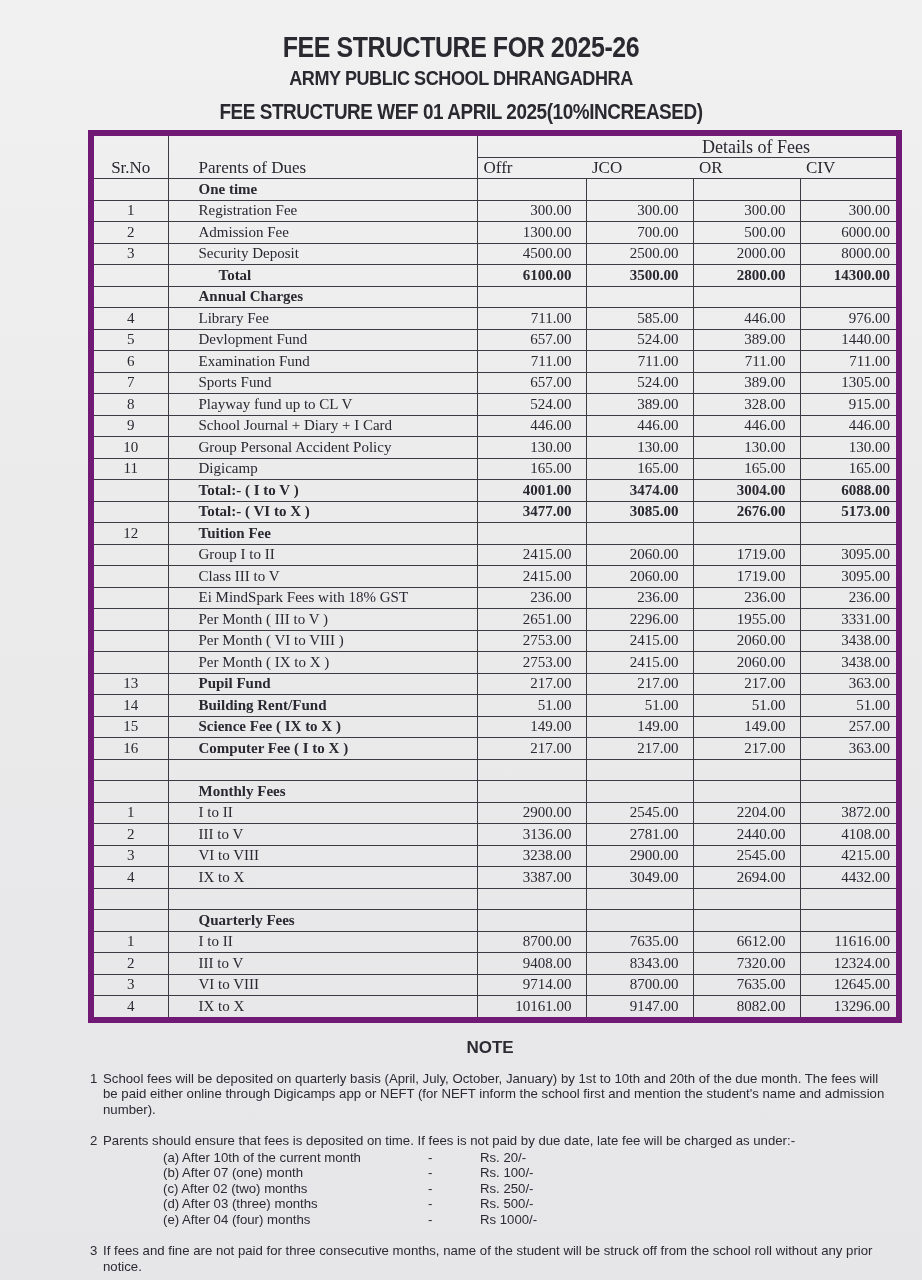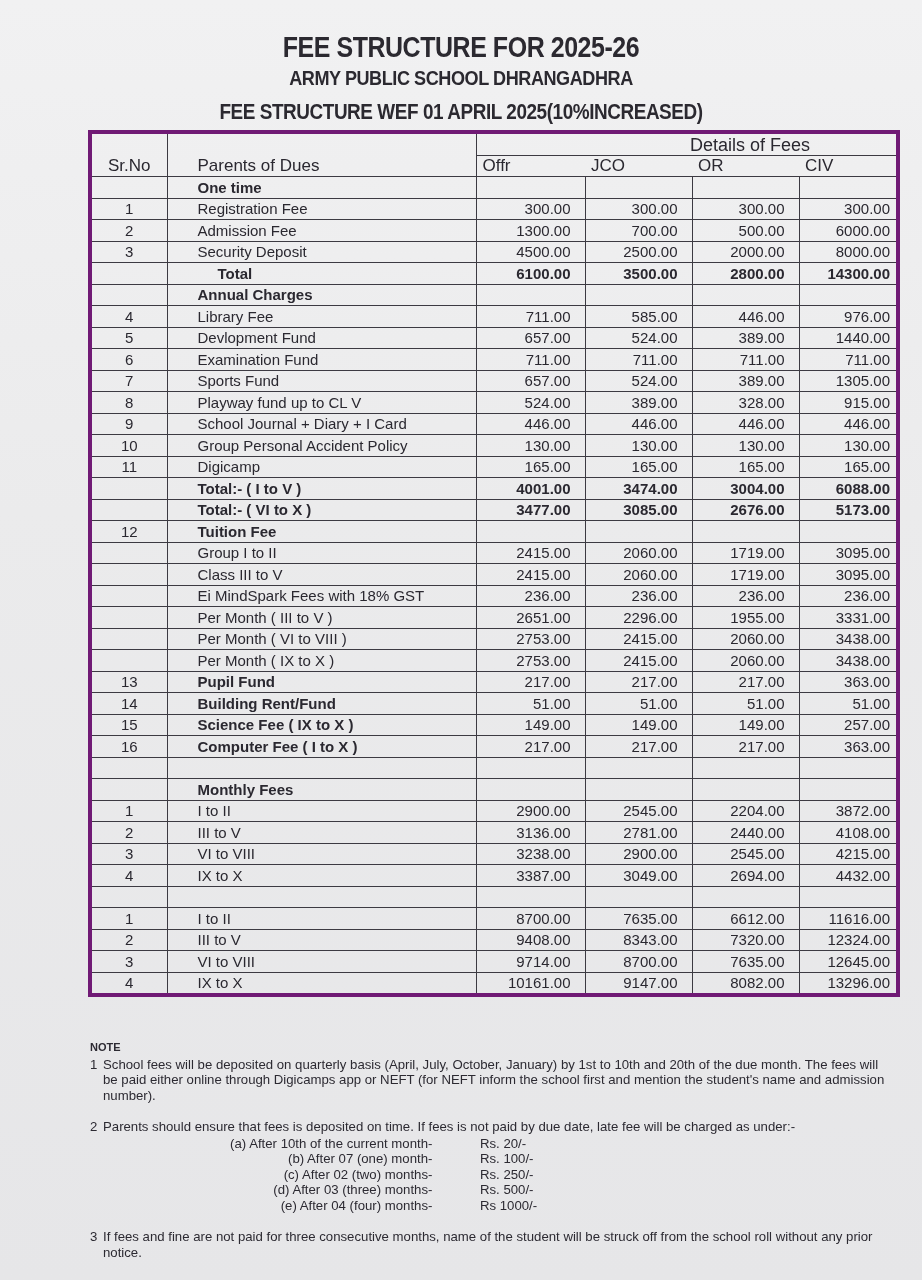--- a/index.html
+++ b/index.html
@@ -41,48 +41,48 @@
 
     table.fee td, table.fee th {
       border: 1px solid #3c3a42;
       padding: 0 6px;
       height: 20.5px;
       line-height: 19px;
       white-space: nowrap;
       overflow: hidden;
       font-weight: normal;
     }
-    table.fee { border: 4px solid #701a75; }
+    table.fee { border: 6px solid #701a75; font-family: Liberation Serif, serif; }
     .sr { text-align: center; }
     .num { text-align: right; padding-right: 14px !important; }
     .num-last { padding-right: 6px !important; }
     .bold { font-weight: bold !important; }
     .desc { padding-left: 30px !important; }
     .desc-total { padding-left: 50px !important; }
     .hdr-top td { height: 30px; vertical-align: bottom; }
     .hdr-fees { text-align: right; font-size: 18px; font-weight: bold; padding-right: 86px !important; }
     .hdr-row td { height: 22px; font-size: 17px; font-weight: bold; }
     .hdr-row .h-col { text-align: left; }
     .sec td { height: 21px; }
     .nob-b { border-bottom: none !important; }
     .nob-t { border-top: none !important; }
     .spacer td { height: 22px; }
 
     .notes {
       position: absolute; left: 90px; top: 1040px; width: 800px;
       font-size: 13.2px; color: #2c2a32; line-height: 15.5px;
     }
-    .note-head { font-weight: bold; font-size: 11px; margin-bottom: 1px; }
+    .note-head { font-weight: bold; font-size: 17px; margin-bottom: 15px; text-align: center; }
     .note { display: flex; margin-bottom: 0; }
     .note-num { width: 13px; flex: none; }
     .note-text { flex: 1; }
     .gap { height: 16px; }
     .late-list { margin-left: 73px; margin-top: 1px; }
     .late-row { display: flex; line-height: 15.5px; }
-    .late-label { width: 265px; text-align: right; }
+    .late-label { width: 265px; }
     .late-dash { width: 52px; }
     .late-amt { width: 120px; }
   </style>
 </head>
 <body>
 
 <div class="page-bg"></div>
 
 <div class="content">
   <div class="title t1">FEE STRUCTURE FOR 2025-26</div>
@@ -372,20 +372,28 @@
           <td class="sr">4</td>
           <td class="desc">IX to X</td>
           <td class="num">3387.00</td>
           <td class="num">3049.00</td>
           <td class="num">2694.00</td>
           <td class="num num-last">4432.00</td>
         </tr>
         <tr class="spacer">
           <td class="sr"></td>
           <td class="desc"></td>
+          <td class="num"></td>
+          <td class="num"></td>
+          <td class="num"></td>
+          <td class="num num-last"></td>
+        </tr>
+        <tr class="sec">
+          <td class="sr"></td>
+          <td class="desc bold">Quarterly Fees</td>
           <td class="num"></td>
           <td class="num"></td>
           <td class="num"></td>
           <td class="num num-last"></td>
         </tr>
         <tr>
           <td class="sr">1</td>
           <td class="desc">I to II</td>
           <td class="num">8700.00</td>
           <td class="num">7635.00</td>

